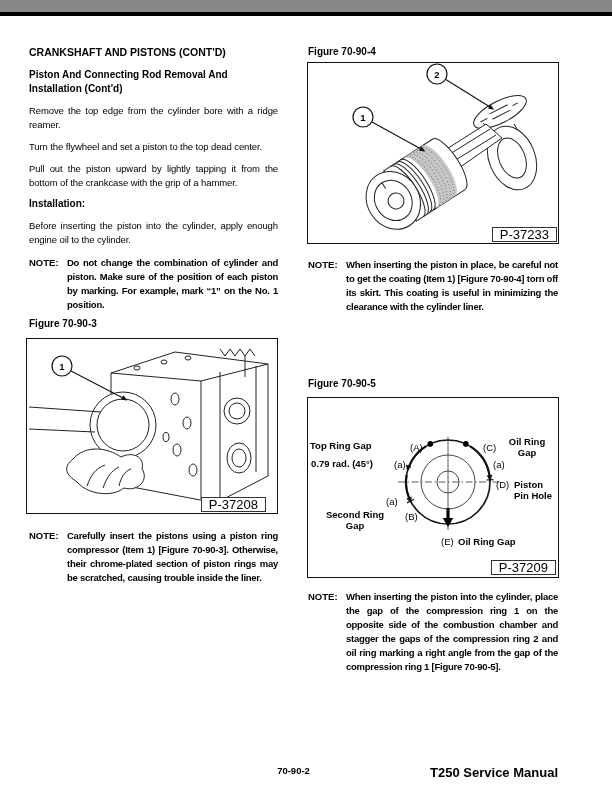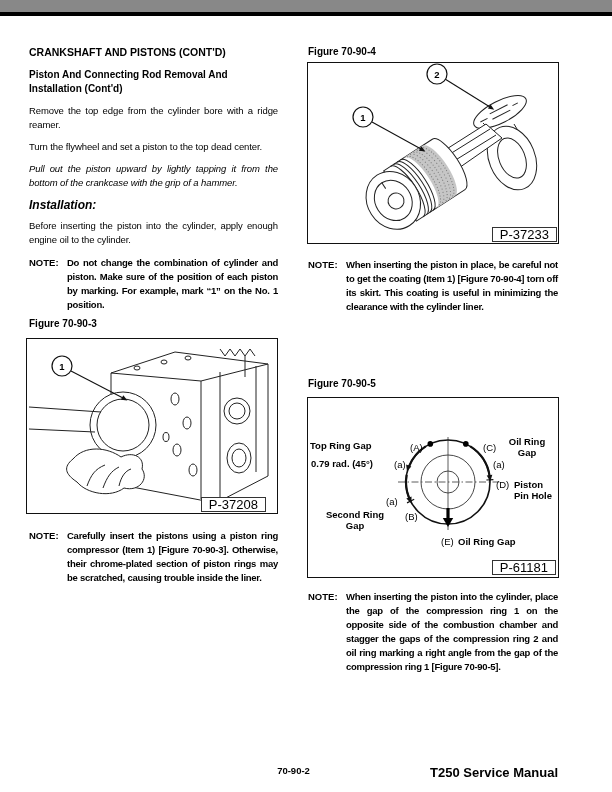--- a/index.html
+++ b/index.html
@@ -4,21 +4,21 @@
 <style>
   html,body{margin:0;padding:0;background:#888;}
   .page{position:relative;width:612px;height:792px;background:#fff;
         font-family:"Liberation Sans",sans-serif;color:#000;overflow:hidden;margin:12px auto;}
   .scanbar{position:absolute;top:0;left:0;width:612px;height:4px;background:#000;}
   .blk{position:absolute;}
   .h1{font-size:10.5px;font-weight:bold;white-space:nowrap;}
   .h2{font-size:10px;font-weight:bold;line-height:14px;}
   .body-text{font-size:9.5px;line-height:14px;letter-spacing:-0.1px;text-align:justify;}
   .one-line{white-space:nowrap;text-align:left;}
-  .ital{font-style:italic;font-weight:bold;font-size:12px;}
+  .ital{font-weight:bold;font-size:10px;}
   .caption{font-size:10px;font-weight:bold;white-space:nowrap;}
   .note{display:flex;font-weight:bold;font-size:9.5px;line-height:14px;}
   .note .lbl{width:38px;flex:none;}
   .note .txt{flex:1;text-align:justify;letter-spacing:-0.25px;}
   .figbox{position:absolute;border:1.5px solid #111;background:#fff;}
   .photo-label{position:absolute;border:1px solid #333;font-size:13px;line-height:11px;
                padding:1px 7px;background:#fff;white-space:nowrap;}
   .dlabel{position:absolute;font-size:9.5px;font-weight:bold;line-height:11px;white-space:nowrap;}
   .dletter{position:absolute;font-size:9.5px;font-weight:normal;line-height:11px;white-space:nowrap;}
   .ctr{text-align:center;}
@@ -37,21 +37,21 @@
   <div class="scanbar"></div>
 
   <div class="blk h1" style="left:29px;top:34px;">CRANKSHAFT AND PISTONS (CONT'D)</div>
 
   <div class="blk h2" style="left:29px;top:56px;width:249px;">Piston And Connecting Rod Removal And Installation (Cont'd)</div>
 
   <div class="blk body-text" style="left:29px;top:92px;width:249px;">Remove the top edge from the cylinder bore with a ridge reamer.</div>
 
   <div class="blk body-text one-line" style="left:29px;top:128px;">Turn the flywheel and set a piston to the top dead center.</div>
 
-  <div class="blk body-text" style="left:29px;top:150px;width:249px;font-style:italic;">Pull out the piston upward by lightly tapping it from the bottom of the crankcase with the grip of a hammer.</div>
+  <div class="blk body-text" style="left:29px;top:150px;width:249px;">Pull out the piston upward by lightly tapping it from the bottom of the crankcase with the grip of a hammer.</div>
 
   <div class="blk ital" style="left:29px;top:186px;">Installation:</div>
 
   <div class="blk body-text" style="left:29px;top:207px;width:249px;">Before inserting the piston into the cylinder, apply enough engine oil to the cylinder.</div>
 
   <div class="blk note" style="left:29px;top:244px;width:249px;">
     <span class="lbl">NOTE:</span>
     <span class="txt">Do not change the combination of cylinder and piston. Make sure of the position of each piston by marking. For example, mark “1” on the No. 1 position.</span>
   </div>
 
@@ -219,21 +219,21 @@
       <div>Gap</div>
     </div>
     <div class="dletter" style="left:185px;top:61px;">(a)</div>
     <div class="dletter" style="left:188px;top:81px;">(D)</div>
     <div class="dlabel" style="left:206px;top:81px;">
       <div>Piston</div>
       <div>Pin Hole</div>
     </div>
     <div class="dletter" style="left:133px;top:138px;">(E)</div>
     <div class="dlabel" style="left:150px;top:138px;">Oil Ring Gap</div>
-    <div class="photo-label" style="right:2px;bottom:2px;">P-61181</div>
+    <div class="photo-label" style="right:2px;bottom:2px;">P-37209</div>
   </div>
 
   <div class="blk note" style="left:308px;top:578px;width:250px;">
     <span class="lbl">NOTE:</span>
     <span class="txt">When inserting the piston into the cylinder, place the gap of the compression ring 1 on the opposite side of the combustion chamber and stagger the gaps of the compression ring 2 and oil ring marking a right angle from the gap of the compression ring 1 [Figure 70-90-5].</span>
   </div>
 
   <div class="footer-page">70-90-2</div>
   <div class="footer-manual">T250 Service Manual</div>
 </div>

